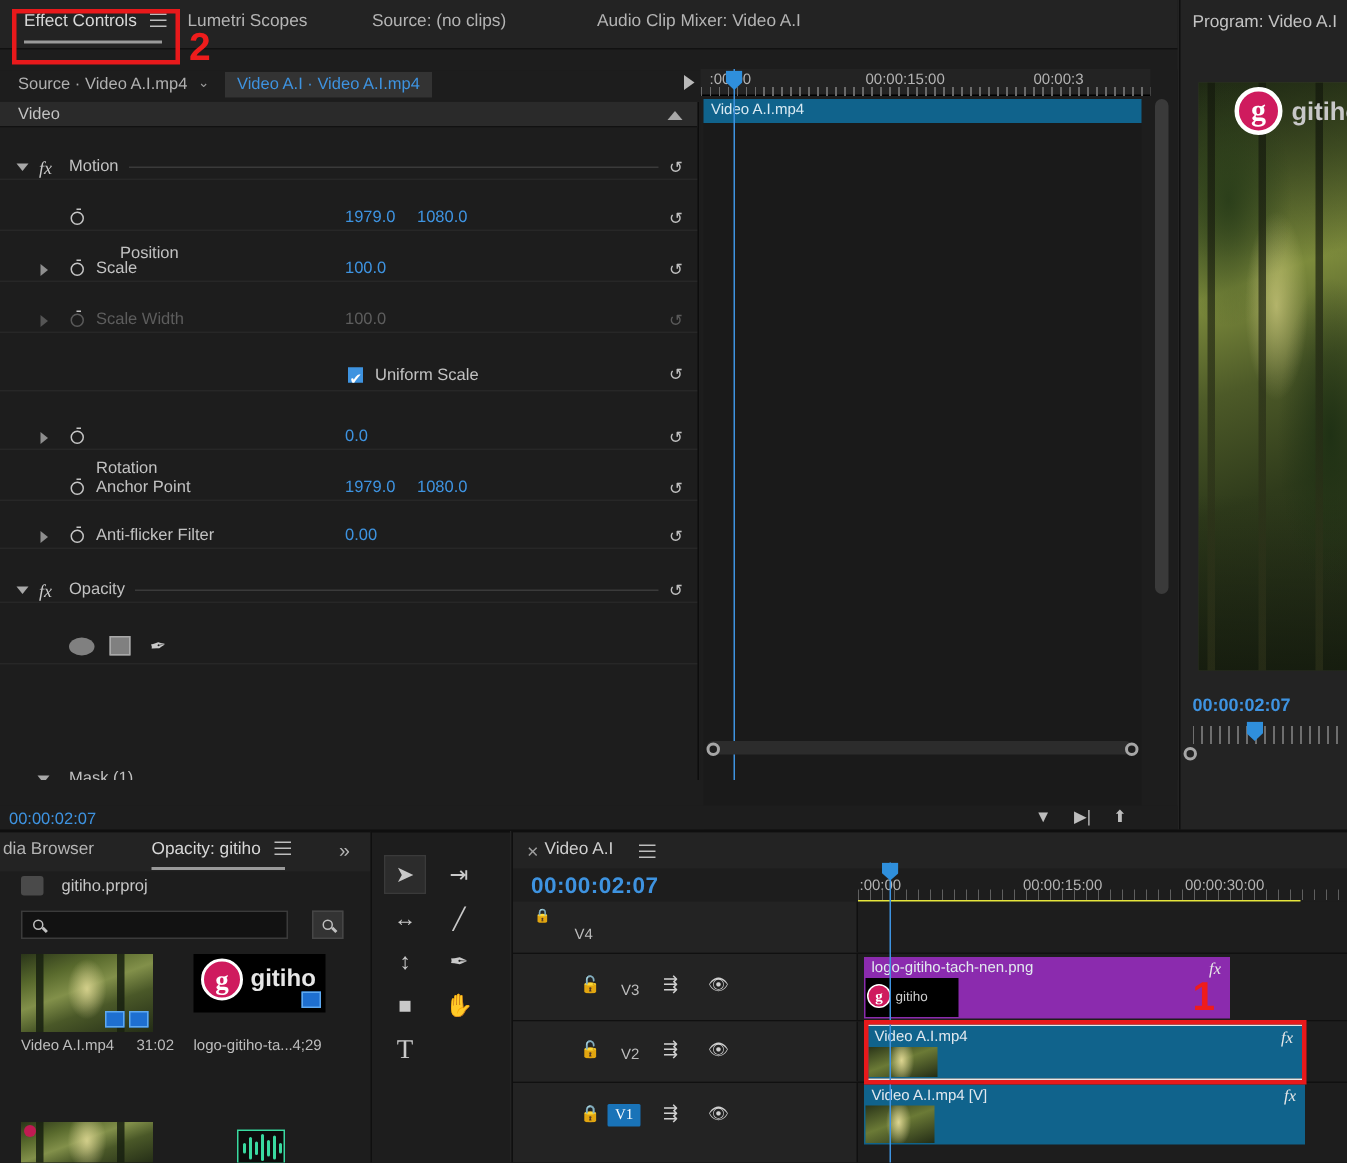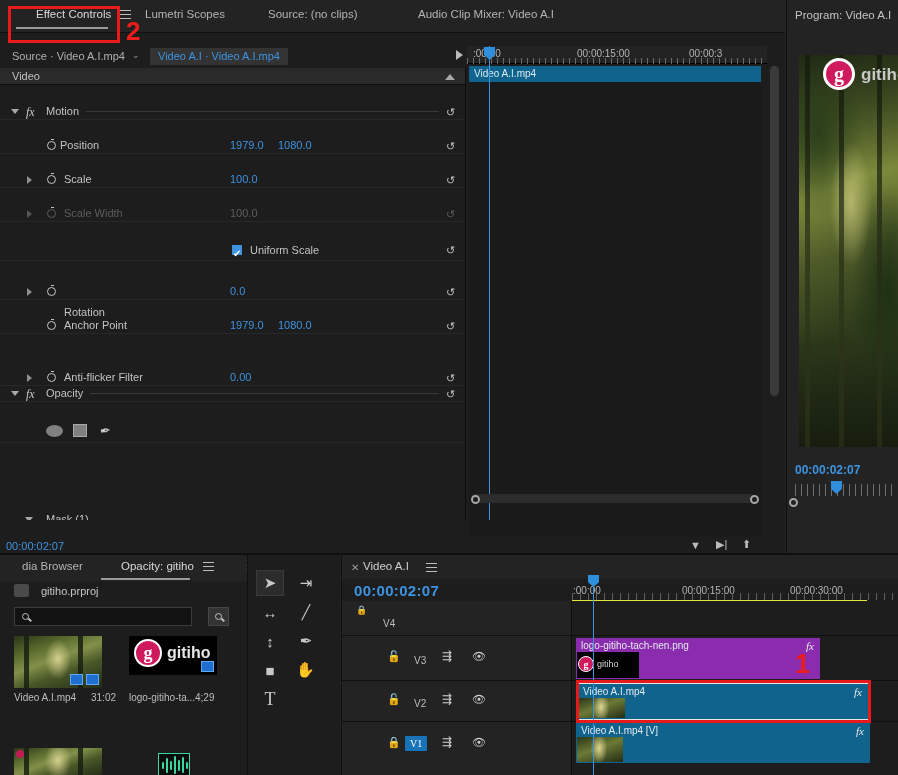--- a/index.html
+++ b/index.html
@@ -9,21 +9,21 @@
     font-family:"Liberation Sans", sans-serif;
     font-size:11px;
     color:#c8c8c8;
     -webkit-font-smoothing: antialiased;
   }
   #app { position:relative; width:898px; height:775px; background:#232323; }
 
   
   #ec-panel { position:absolute; left:0; top:0; width:785px; height:553px; background:#1d1d1d; }
   .tabbar { position:relative; height:33px; background:#232323; border-bottom:1px solid #111; }
-  .tab { position:absolute; top:8px; font-size:11.5px; color:#b4b4b4; white-space:nowrap; cursor:default;margin-left:20px; }
+  .tab { position:absolute; top:8px; font-size:11.5px; color:#b4b4b4; white-space:nowrap; cursor:default; }
   .tab.active { color:#d8d8d8; }
   .tab-underline { position:absolute; height:2px; background:#9a9a9a; }
   .hamb { display:inline-block; width:11px; height:9px; position:relative; vertical-align:-1px; margin-left:6px; }
   .hamb i { position:absolute; left:0; width:11px; height:1px; background:#bdbdbd; display:block; }
   .hamb i:nth-child(1){top:0} .hamb i:nth-child(2){top:4px} .hamb i:nth-child(3){top:8px}
 
   
   .redbox { position:absolute; border:3px solid #e8191b; pointer-events:none; }
   .rednum { position:absolute; color:#ef1c1c; font-weight:bold; font-family:"Liberation Sans",sans-serif; }
 
@@ -198,21 +198,21 @@
       <div class="prow" style="top:18px;">
         <span class="caret-d" style="left:11px; top:6px;"></span>
         <span class="fx" style="left:26px; top:1px;">fx</span>
         <span class="lbl" style="left:46px;">Motion</span>
         <span class="hrule" style="left:86px; top:8px; right:26px;"></span>
         <span class="reset">↺</span>
       </div>
 
       <div class="prow" style="top:35px;">
         <span class="stopw" style="left:47px; top:4px;"></span>
-        <span class="lbl" style="left:60px;">Position</span>
+        <span class="lbl" style="left:80px;margin-top:24px;">Position</span>
         <span class="val" style="left:230px;">1979.0</span>
         <span class="val" style="left:278px;">1080.0</span>
         <span class="reset">↺</span>
       </div>
 
       <div class="prow" style="top:52px;">
         <span class="caret-r" style="left:27px; top:5px;"></span>
         <span class="stopw" style="left:47px; top:4px;"></span>
         <span class="lbl" style="left:64px;">Scale</span>
         <span class="val" style="left:230px;">100.0</span>
@@ -242,21 +242,21 @@
       </div>
 
       <div class="prow" style="top:125px;">
         <span class="stopw" style="left:47px; top:4px;"></span>
         <span class="lbl" style="left:64px;">Anchor Point</span>
         <span class="val" style="left:230px;">1979.0</span>
         <span class="val" style="left:278px;">1080.0</span>
         <span class="reset">↺</span>
       </div>
 
-      <div class="prow" style="top:160px;padding-left:18px;">
+      <div class="prow" style="top:140px;padding-left:18px;">
         <span class="caret-r" style="left:27px; top:5px;"></span>
         <span class="stopw" style="left:47px; top:4px;"></span>
         <span class="lbl" style="left:64px;">Anti-flicker Filter</span>
         <span class="val" style="left:230px;">0.00</span>
         <span class="reset">↺</span>
       </div>
 
       <div class="prow" style="top:159px;">
         <span class="caret-d" style="left:11px; top:6px;"></span>
         <span class="fx" style="left:26px; top:1px;">fx</span>

